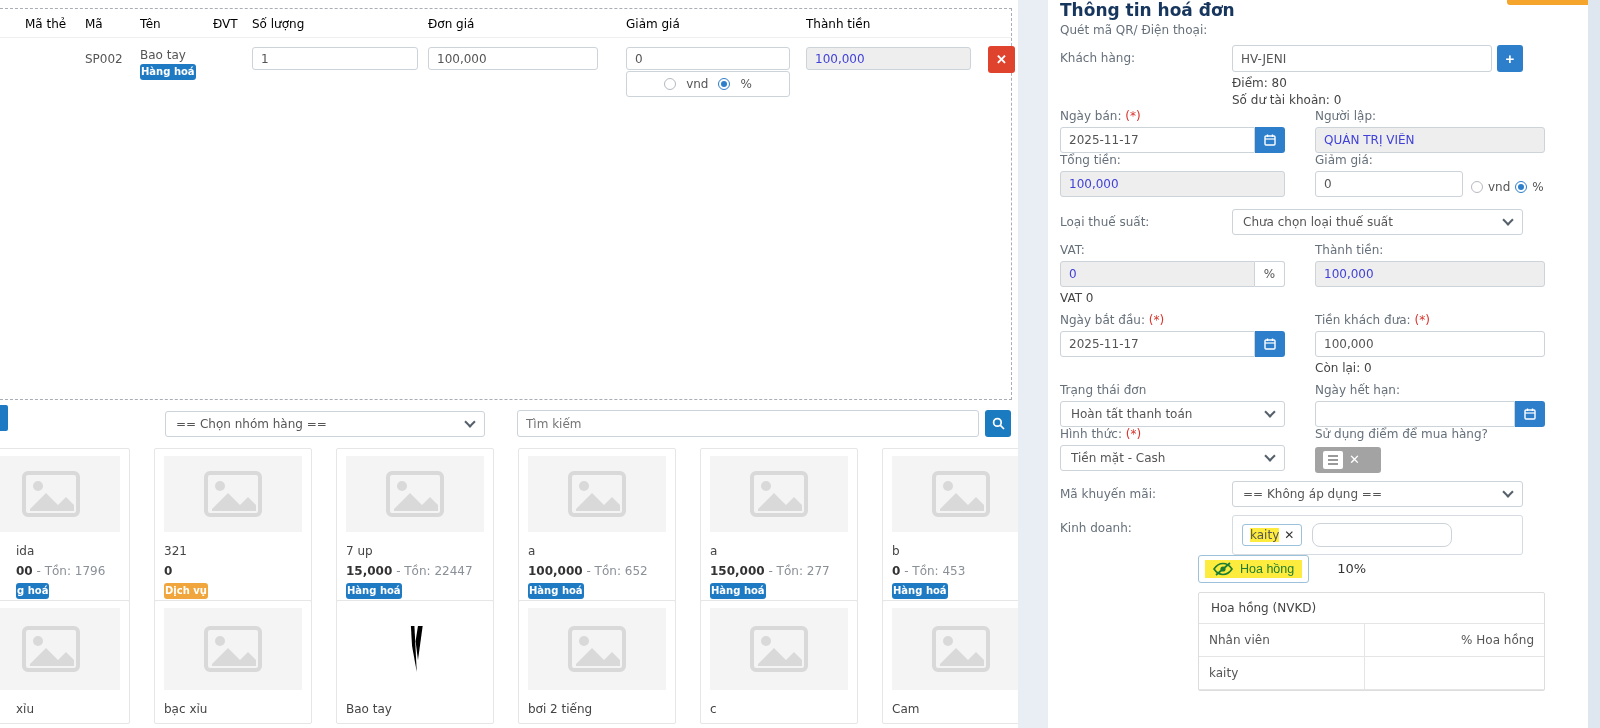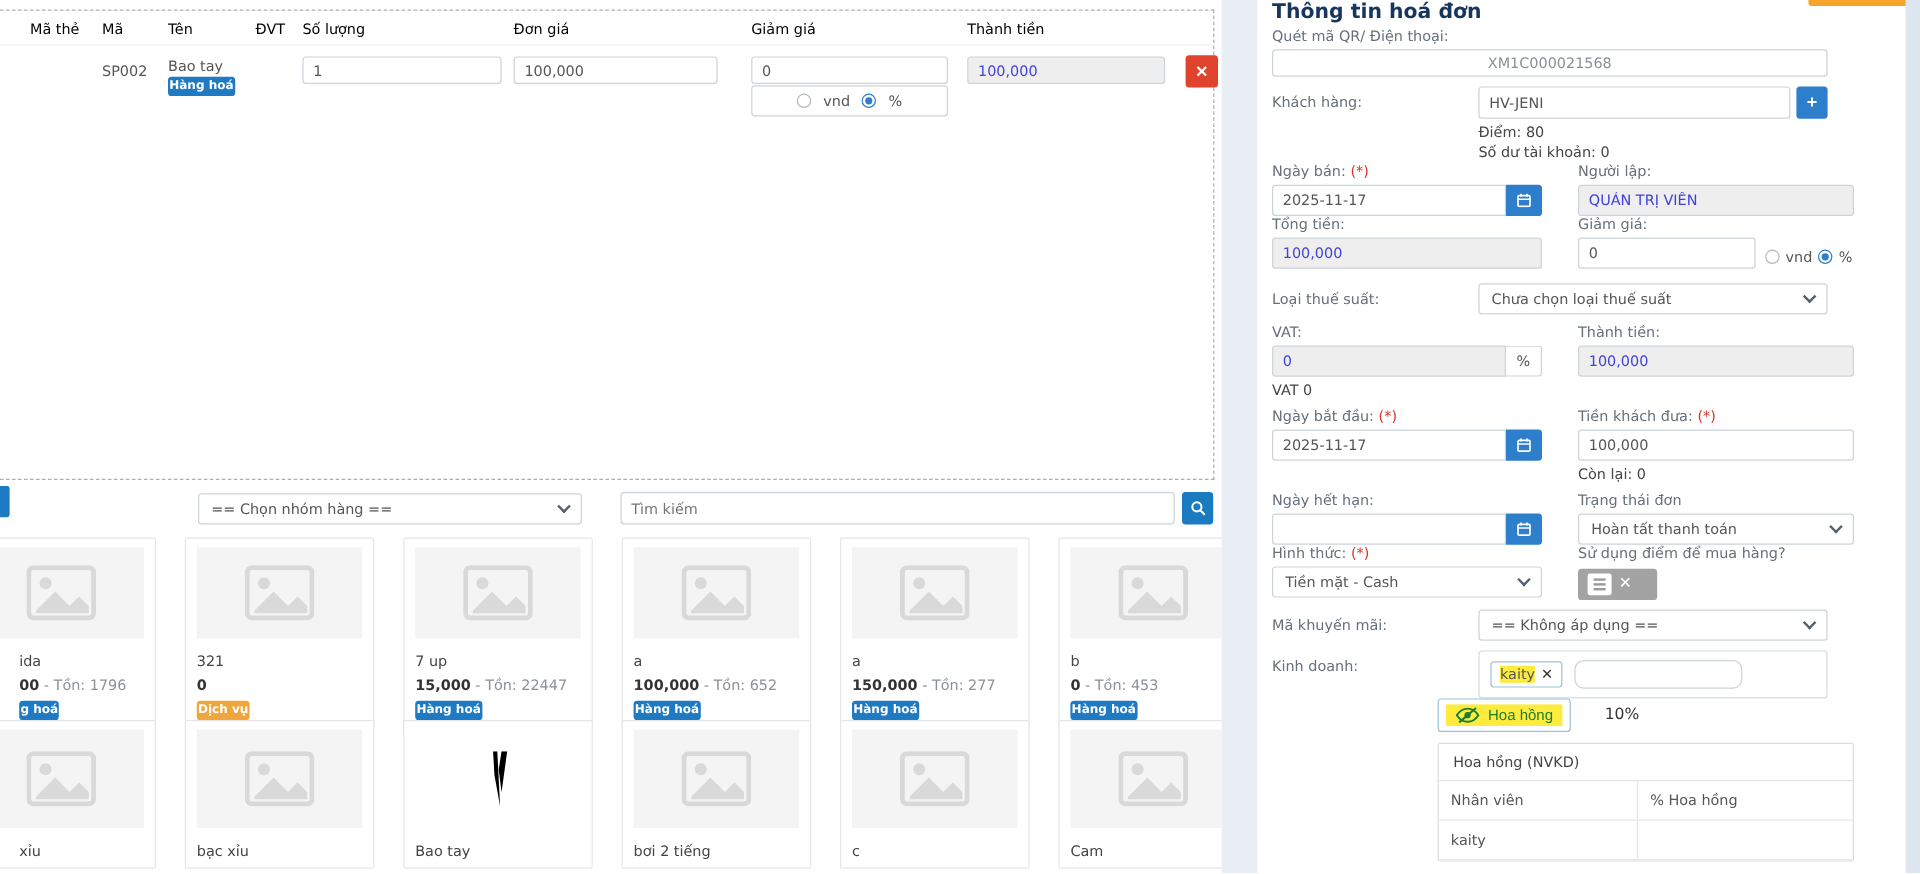--- a/index.html
+++ b/index.html
@@ -84,21 +84,21 @@
   .tag-x { font-weight:bold; color:#333; cursor:pointer; }
   .tag-input { width:140px; height:24px; border:1px solid #ccd3d9; border-radius:8px; }
   .hh-row { display:flex; align-items:center; gap:28px; margin-left:138px; }
   .hh-btn { border:1px solid #9cc1da; border-radius:3px; background:#fff; padding:4px 6px; display:flex; align-items:center; cursor:pointer; }
   .hh-btn .inner { background:#fdeb3d; display:flex; align-items:center; gap:7px; padding:2px 8px; color:#1d7d33; font-size:12.5px; }
   .hh-pct { color:#333; font-size:13px; }
   .comm-panel { margin-left:138px; width:347px; border:1px solid #ddd; border-radius:2px; margin-top:9px; }
   .comm-title { padding:8px 12px; color:#444; border-bottom:1px solid #e5e5e5; }
   .ctable { width:100%; border-collapse:collapse; }
   .ctable td { border-bottom:1px solid #e5e5e5; padding:9px 10px; color:#555; }
-  .ctable td.c2 { border-left:1px solid #e5e5e5; text-align:left; width:52%; }
+  .ctable td.c2 { border-left:1px solid #e5e5e5; text-align:right; width:52%; }
   .srch-btn { width:26px; height:27px; border-radius:3px; }
 </style>
 </head>
 <body>
 
 <div class="stage">
 
   <div class="abs left-area">
     <div class="abs dash-box"></div>
 
@@ -291,21 +291,20 @@
   </div>
 
   <div class="abs gap-strip"></div>
 
   <div class="abs panel">
     <div class="abs orange-sliver"></div>
 
     <div class="title">Thông tin hoá đơn</div>
 
     <div class="lbl">Quét mã QR/ Điện thoại:</div>
-    <input class="mt4" style="width: 100%; height: 23px; text-align: center; color: rgb(138, 143, 152);" value="XM1C000021568">
 
     <div class="frow mt8">
       <span class="lbl lblcol">Khách hàng:</span>
       <div style="flex:1;display:flex;gap:5px">
         <input style="flex: 1 1 0%; height: 27px;" value="HV-JENI">
         <button class="sq-btn" style="width:26px;height:27px;font-size:15px;font-weight:bold">+</button>
       </div>
     </div>
     <div class="sub">Điểm: 80</div>
     <div class="sub" style="margin-top:0">Số dư tài khoản: 0</div>
@@ -393,38 +392,38 @@
       <div>
         <span class="lbl">Tiền khách đưa:</span>
         <span class="req">(*)</span>
         <input class="h26 mt4" value="100,000" style="">
         <div class="mt4" style="color:#444">Còn lại: 0</div>
       </div>
     </div>
 
     <div class="grid2 mt8">
       <div>
+        <span class="lbl">Trạng thái đơn</span>
+        <div class="sel mt4">
+          <span class="txt">Hoàn tất thanh toán</span>
+          <span class="chev"></span>
+        </div>
+      </div>
+      <div>
         <span class="lbl">Ngày hết hạn:</span>
         <div class="ig mt4">
           <input style="height: 26px;">
           <button class="sq-btn cal-btn">
             <svg width="12" height="12" viewBox="0 0 12 12">
                 <rect x="1" y="2" width="10" height="9" rx="1" fill="none" stroke="#fff" stroke-width="1.4"></rect>
                 <line x1="3.5" y1="0.5" x2="3.5" y2="3" stroke="#fff" stroke-width="1.4"></line>
                 <line x1="8.5" y1="0.5" x2="8.5" y2="3" stroke="#fff" stroke-width="1.4"></line>
                 <line x1="1" y1="5" x2="11" y2="5" stroke="#fff" stroke-width="1.2"></line>
               </svg>
           </button>
-        </div>
-      </div>
-      <div>
-        <span class="lbl">Trạng thái đơn</span>
-        <div class="sel mt4">
-          <span class="txt">Hoàn tất thanh toán</span>
-          <span class="chev"></span>
         </div>
       </div>
     </div>
 
     <div class="grid2 mt10">
       <div>
         <span class="lbl">Hình thức:</span>
         <span class="req">(*)</span>
         <div class="sel mt4">
           <span class="txt">Tiền mặt - Cash</span>

